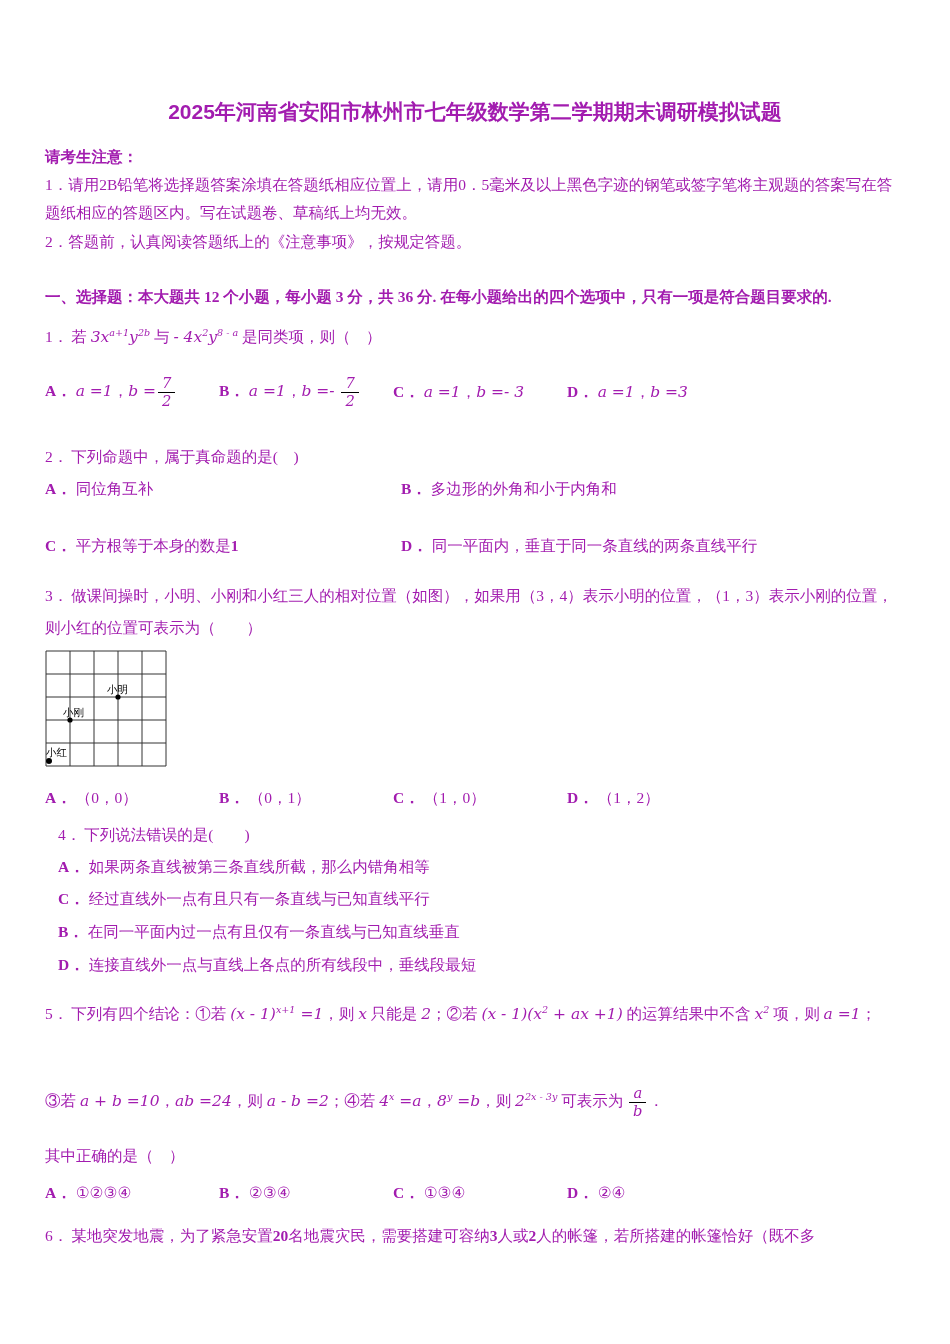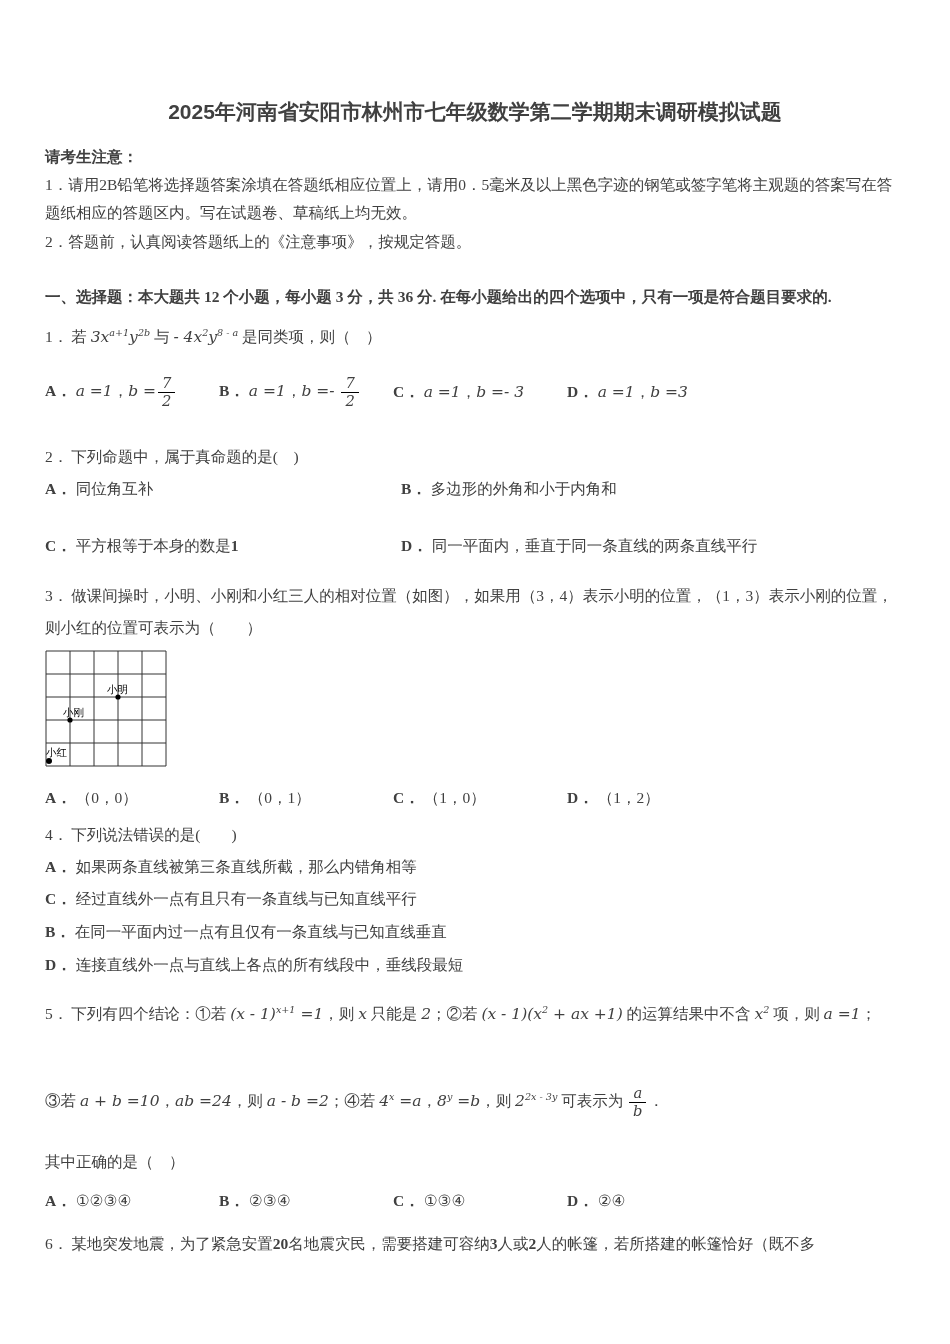--- a/index.html
+++ b/index.html
@@ -2,21 +2,21 @@
 <html><head>
 <meta charset="utf-8">
 <style>
   * { box-sizing: border-box; }
   html, body { margin: 0; padding: 0; background: #ffffff; }
   .page {
     position: relative;
     width: 950px;
     height: 1344px;
     background: #ffffff;
-    color: #404040;
+    color: #a21caf;
     padding: 98px 45px 0 45px;
     font-family: "Liberation Serif", "DejaVu Serif", serif;
     font-size: 15.5px;
     overflow: hidden;
   }
   .title {
     font-family: "Liberation Sans", "DejaVu Sans", sans-serif;
     font-size: 21px;
     font-weight: bold;
     text-align: center;
@@ -47,33 +47,33 @@
   .opt b, .opt2 b, .optline b { margin-right: 4px; }
   .q1-options { margin: 16px 0 26px 0; min-height: 46px; }
   .q3-options { margin: 12px 0 6px 0; line-height: 2.0; }
   .q5-options { margin: 6px 0 12px 0; line-height: 2.0; }
 
   .options-grid {
     display: grid; grid-template-columns: 332px auto;
     line-height: 2.1; margin: 0 0 18px 0; gap: 24px;
   }
   .options-list p { margin: 0; line-height: 2.12; }
-  .q4-block { margin-bottom: 16px; }
+  .q4-block { margin-bottom: 16px; margin-left: 13px; }
 
   .grid-fig { display: block; margin: 6px 0 10px 0; }
   .grid-fig line { stroke: #333; stroke-width: 1; }
   .grid-fig circle { fill: #000; }
   .grid-fig text {
     font-family: "Liberation Sans", "DejaVu Sans", sans-serif;
     font-size: 10.5px; fill: #000;
   }
 
   .q5-line1 { margin-bottom: 54px; }
-  .q5-line2 { margin-bottom: 28px; }
-  .q5-line3 { margin-bottom: 4px; font-family: Liberation Mono, monospace; }
+  .q5-line2 { margin-bottom: 20px; }
+  .q5-line3 { margin-bottom: 4px; }
 </style>
 </head>
 <body>
 
 <div class="page">
 
   <h1 class="title">2025年河南省安阳市林州市七年级数学第二学期期末调研模拟试题</h1>
 
   <div class="notice">
     <p class="bold">请考生注意：</p>

